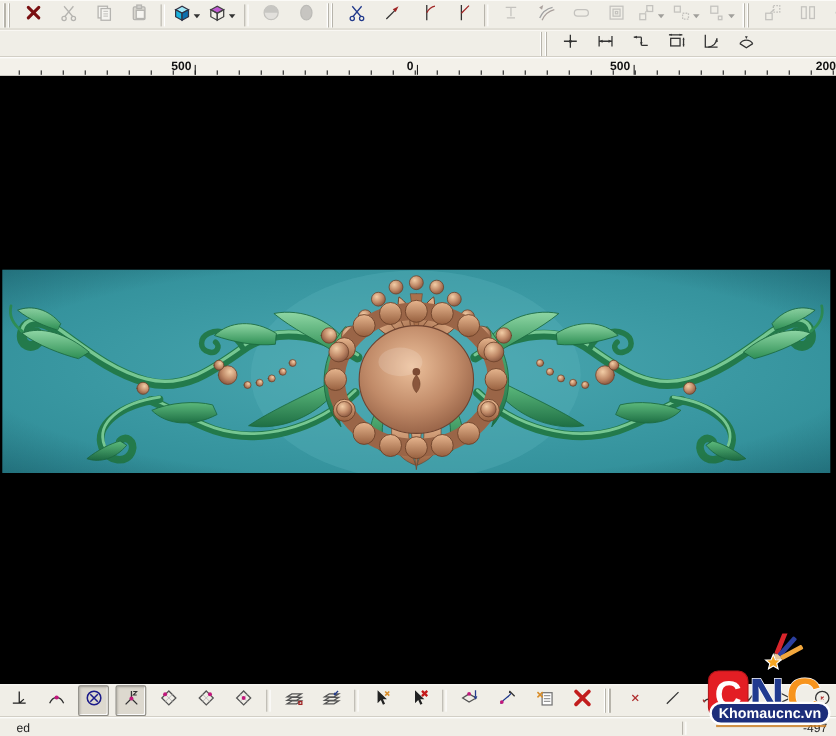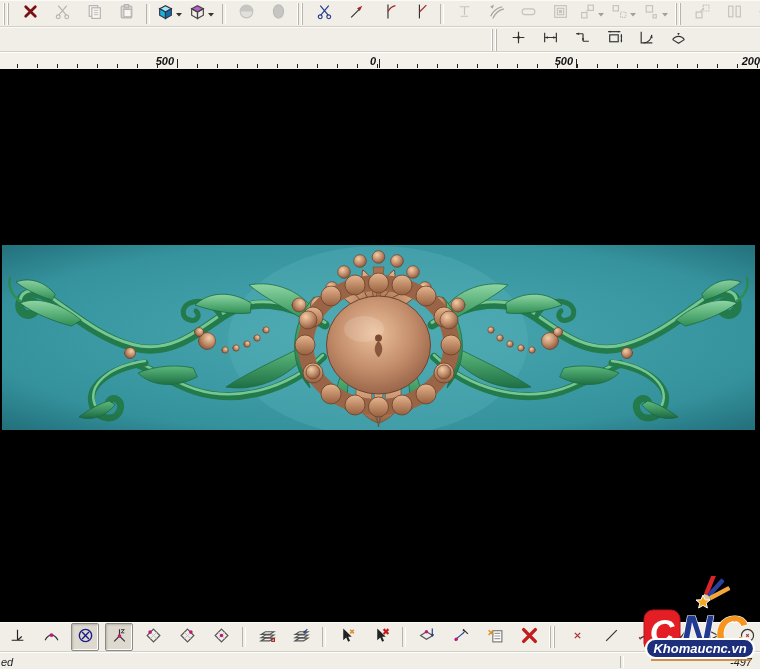--- a/index.html
+++ b/index.html
@@ -1,18 +1,18 @@
 <!DOCTYPE html>
 <html style="--chrome: #f0eee7; --chrome_border: #b7b4ab; --canvas_bg: #000000; --relief_teal: #3a98a2; --relief_green: #2f8f55; --relief_copper: #c08a68; --accent_magenta: #c2187c; --accent_blue: #223a8c; --accent_red: #b03030;"><head>
 <meta charset="utf-8">
 <style>
   html,body{margin:0;padding:0;}
   body{width:760px;height:669px;overflow:hidden;position:relative;
        background:var(--chrome,#f0eee7);font-family:"Liberation Sans",sans-serif;}
-  .app{position:absolute;inset:0;font-style:italic;}
+  .app{position:absolute;inset:0;}
   .toolbar{display:flex;align-items:center;background:var(--chrome,#f0eee7);
            box-shadow:inset 0 1px 0 #fbfaf7, inset 0 -1px 0 #d2cfc6;overflow:hidden;}
   .row1{position:absolute;left:0;top:0;width:760px;height:27px;}
   .row2{position:absolute;left:0;top:27px;width:760px;height:25px;}
   .measure{display:flex;align-items:center;height:100%;margin-left:488px;}
   .tool{width:26px;height:24px;display:flex;align-items:center;justify-content:center;
         border:1px solid transparent;border-radius:2px;flex:0 0 auto;}
   .row1 .tool,.measure .tool{margin:0 2px;}
   .bottom .tool{width:26px;height:26px;margin:0 3px;}
   .tool.disabled{opacity:.42;filter:grayscale(.85);}
@@ -27,21 +27,21 @@
          border-top:1px solid #fff;border-bottom:1px solid #55554f;overflow:hidden;}
   .tick{position:absolute;bottom:1px;width:1px;height:4px;background:#222;}
   .tick.major{height:9px;}
   .rlabel{position:absolute;bottom:0;transform:translateX(-100%);
           font-size:11px;font-weight:bold;color:#111;line-height:15px;white-space:nowrap;}
   .canvas{position:absolute;left:0;top:69px;width:760px;height:553px;background:var(--canvas_bg,#000);}
   .relief{position:absolute;left:2px;top:176px;width:753px;height:185px;display:block;}
   .bottom{position:absolute;left:0;top:622px;width:760px;height:30px;}
   .status{position:absolute;left:0;top:652px;width:760px;height:17px;background:var(--chrome,#f0eee7);
           border-top:1px solid #fff;font-size:11px;color:#222;display:flex;align-items:center;}
-  .status .msg{padding-left:1px;}
+  .status .msg{padding-left:15px;}
   .status-right{position:absolute;right:2px;top:0;height:100%;display:flex;align-items:center;justify-content:center;}
   .groove{width:2px;height:12px;border-left:1px solid #b7b4ab;border-right:1px solid #fff;margin-right:8px;}
   .coord{width:120px;text-align:right;padding-right:6px;}
   .logo{position:absolute;left:643px;top:576px;width:114px;height:86px;z-index:40;}
 </style>
 </head>
 <body>
 
 <div class="app">
 

